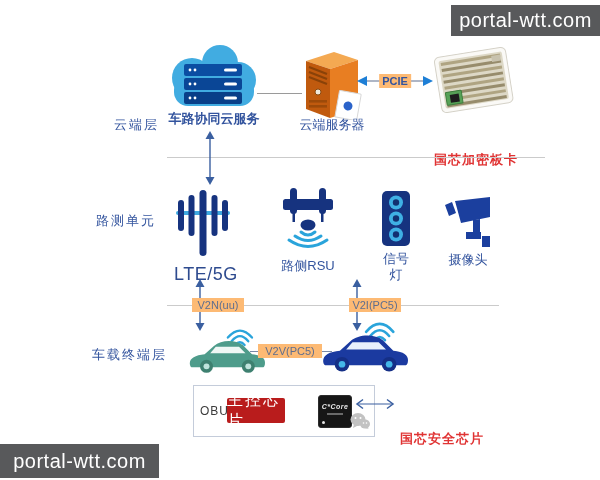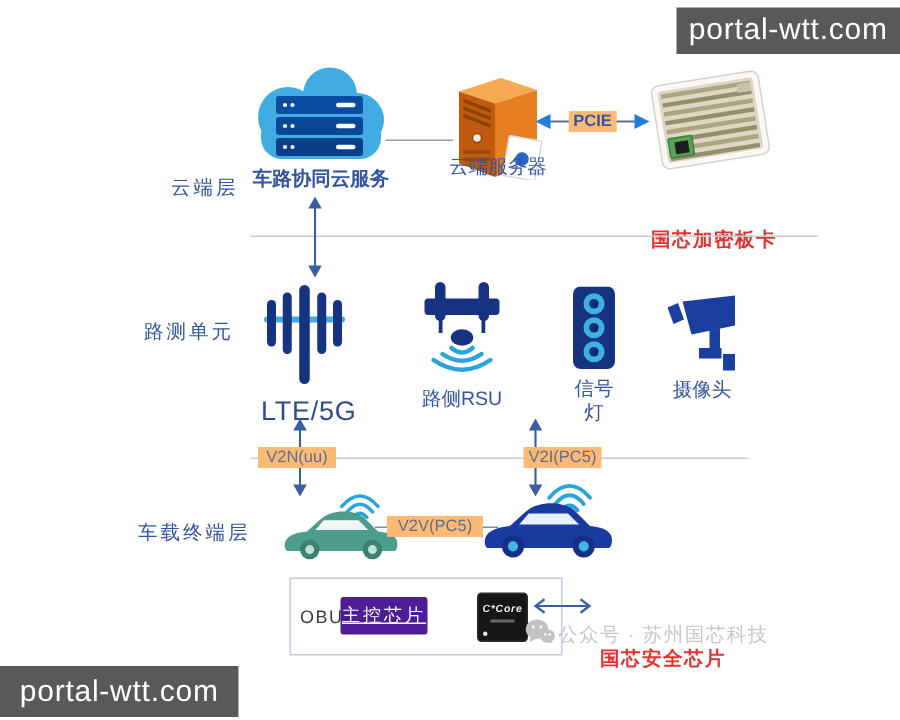--- a/index.html
+++ b/index.html
@@ -11,22 +11,22 @@
   .layer-label{color:#33549e;font-size:13px;letter-spacing:2px;white-space:nowrap;}
   .blue-label{color:#33549e;font-size:13px;text-align:center;}
   .dark-label{color:#2e4b8f;font-size:18px;text-align:center;letter-spacing:.5px;}
   .red-label{color:#e03333;font-size:13px;font-weight:bold;text-align:center;letter-spacing:1px;margin-top:32px;}
   .link-label{color:#5f6e8e;font-size:11px;text-align:center;background:#fdba74;line-height:14px;z-index:5;}
   .divider{height:1px;background:#cbcbcb;}
   .thin-line{height:1px;background:#9a9a9a;}
   .dash{height:1px;background:#7a89a6;margin-top:0;}
   .obu-box{border:1px solid #c4ccda;background:#ffffff;}
   .obu-text{font-size:12px;color:#3c3c3c;letter-spacing:1px;}
-  .main-chip{background:#4c1d95;border-radius:2px;color:#fff;font-size:12px;
-             display:flex;align-items:center;justify-content:center;letter-spacing:2px;z-index:3;text-decoration:underline;}
+  .main-chip{background:#b91c1c;border-radius:2px;color:#fff;font-size:16px;
+             display:flex;align-items:center;justify-content:center;letter-spacing:2px;z-index:3;}
   .chip{background:#161616;border:1px solid #2c2c2c;border-radius:3px;z-index:3;}
   .chip-brand{color:#eaeaea;font-size:7px;font-style:italic;font-weight:bold;text-align:center;margin-top:7px;letter-spacing:.5px;}
   .chip-bar{width:16px;height:2px;background:#6a6a6a;margin:3px auto 0;}
   .chip-dot{position:absolute;left:3px;bottom:3px;width:3px;height:3px;border-radius:50%;background:#e6e6e6;}
   .gray-text{color:#c6c6c6;font-size:13px;letter-spacing:1px;z-index:4;white-space:nowrap;}
   .tilt{transform:rotate(-9deg);}
 </style>
 </head>
 <body>
 
@@ -72,21 +72,21 @@
         <path d="M9,29 L27,36"></path>
     </g>
     <circle cx="18" cy="44" r="3" fill="#f0e8dc" stroke="#8a4a10"></circle>
     <rect x="9" y="52" width="18" height="2.6" fill="#8a4208" opacity="0.65"></rect>
     <rect x="9" y="57" width="18" height="2.6" fill="#8a4208" opacity="0.65"></rect>
     <g transform="rotate(10 48 58)">
       <rect x="37" y="44" width="22" height="27" rx="1" fill="#ffffff" stroke="#d8d8d8"></rect>
       <circle cx="48" cy="58" r="4.5" fill="#2b63c9"></circle>
     </g>
   </svg>
-  <div class="abs blue-label" style="left:294px;top:102px;width:76px;text-align:center;">云端服务器</div>
+  <div class="abs blue-label" style="left:294px;top:116px;width:76px;text-align:center;">云端服务器</div>
 
   <div class="abs" style="left:356px;top:74px;width:78px;height:14px;">
     <svg width="78" height="14" viewBox="0 0 78 14">
       <path d="M10,7 L68,7" stroke="#5f6e8e" stroke-width="1.2"></path>
       <polygon points="1,7 11,2 11,12" fill="#1e7fd6"></polygon>
       <polygon points="77,7 67,2 67,12" fill="#1e7fd6"></polygon>
     </svg>
     <span class="abs link-label" style="left:50%;top:0;transform:translateX(-50%);font-weight:bold;color:#33549e;padding:0 3px;">PCIE</span>
   </div>
 
@@ -169,21 +169,21 @@
   </svg>
   <div class="abs blue-label" style="left:438px;top:251px;width:60px;">摄像头</div>
 
   <div class="abs divider" style="left:167px;top:305px;width:332px;"></div>
 
   <svg class="abs" style="left:192px;top:279px;" width="16" height="52" viewBox="0 0 16 52">
     <line x1="8" y1="7" x2="8" y2="45" stroke="#3a5fa0" stroke-width="1.4"></line>
     <polygon points="8,0 3.5,8 12.5,8" fill="#3a5fa0"></polygon>
     <polygon points="8,52 3.5,44 12.5,44" fill="#3a5fa0"></polygon>
   </svg>
-  <div class="abs link-label" style="left:172px;top:298px;width:52px;">V2N(uu)</div>
+  <div class="abs link-label" style="left:192px;top:298px;width:52px;">V2N(uu)</div>
 
   <svg class="abs" style="left:349px;top:279px;" width="16" height="52" viewBox="0 0 16 52">
     <line x1="8" y1="7" x2="8" y2="45" stroke="#3a5fa0" stroke-width="1.4"></line>
     <polygon points="8,0 3.5,8 12.5,8" fill="#3a5fa0"></polygon>
     <polygon points="8,52 3.5,44 12.5,44" fill="#3a5fa0"></polygon>
   </svg>
   <div class="abs link-label" style="left:349px;top:298px;width:52px;">V2I(PC5)</div>
 
   <svg class="abs" style="left:187px;top:327px;" width="78" height="49" viewBox="0 0 84 52">
     <g stroke="#2aa4db" stroke-width="2.5" fill="none" stroke-linecap="round">
@@ -242,18 +242,17 @@
       <ellipse cx="15" cy="12" rx="5" ry="4.5"></ellipse>
       <polygon points="17,15.5 19,17 14.5,16"></polygon>
     </g>
     <g fill="#ffffff">
       <circle cx="5.5" cy="6" r="1"></circle>
         <circle cx="10.5" cy="6" r="1"></circle>
       <circle cx="13.5" cy="11" r=".8"></circle>
         <circle cx="16.5" cy="11" r=".8"></circle>
     </g>
   </svg>
-  <div class="abs gray-text" style="left:372px;top:414px;">公众号 · 苏州国芯科技</div>
 
   <div class="abs watermark" style="left:451px;top:5px;width:149px;height:31px;z-index:9;">portal-wtt.com</div>
   <div class="abs watermark" style="left:0;top:444px;width:159px;height:34px;z-index:9;">portal-wtt.com</div>
 
 </div>
 
 </body></html>

